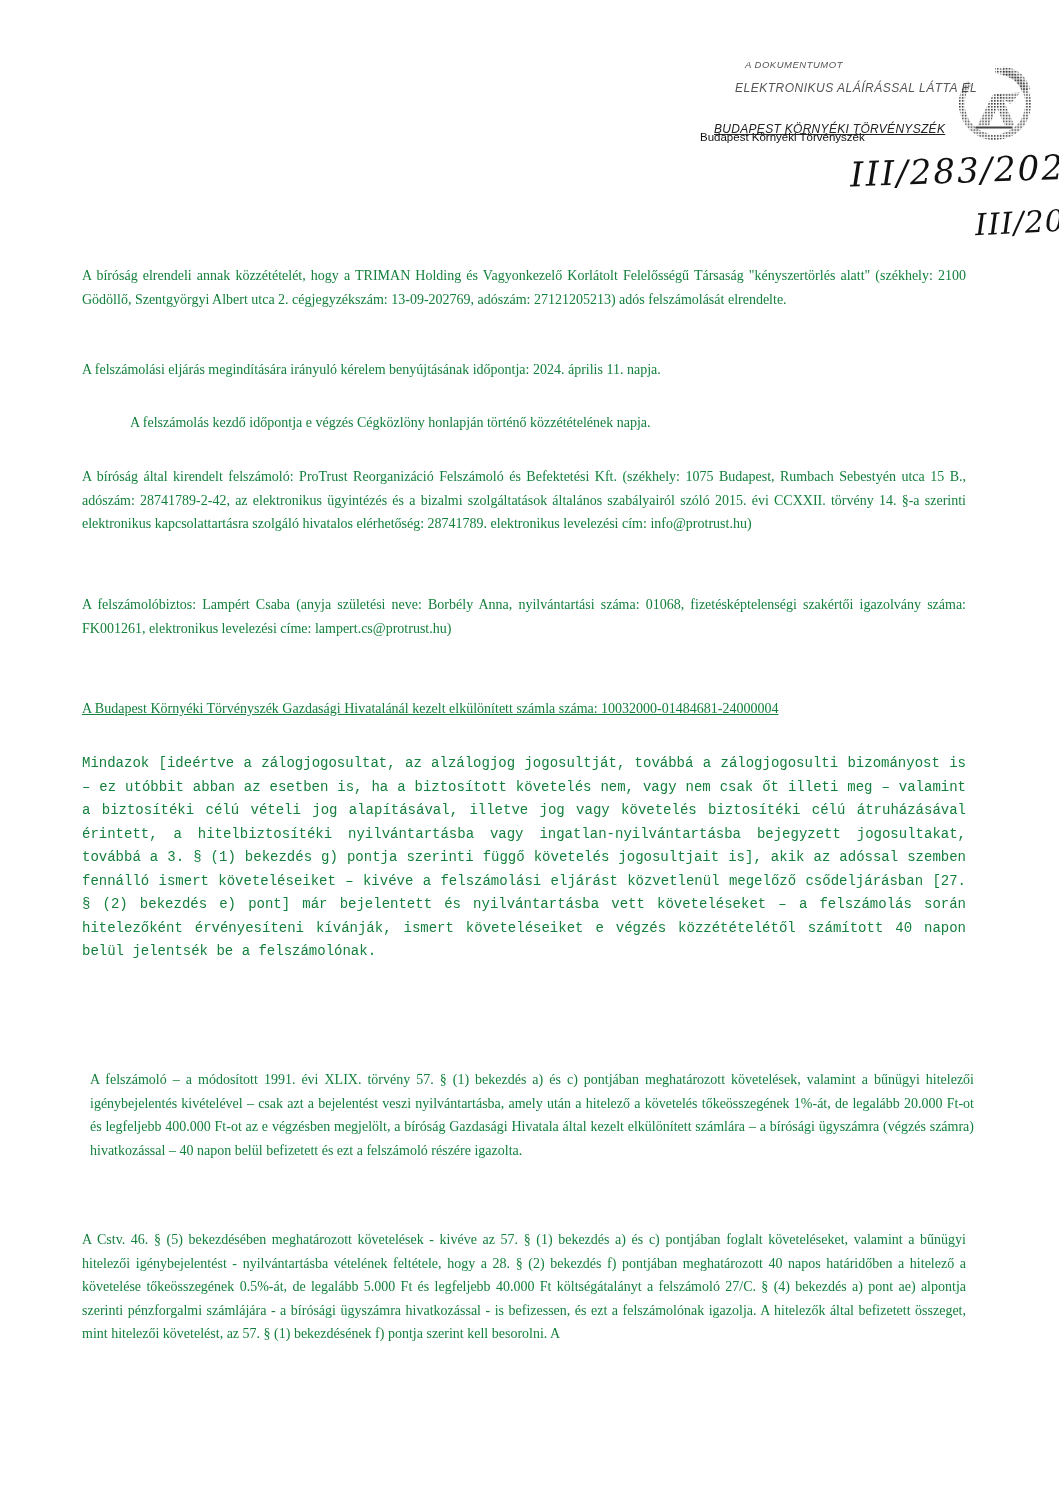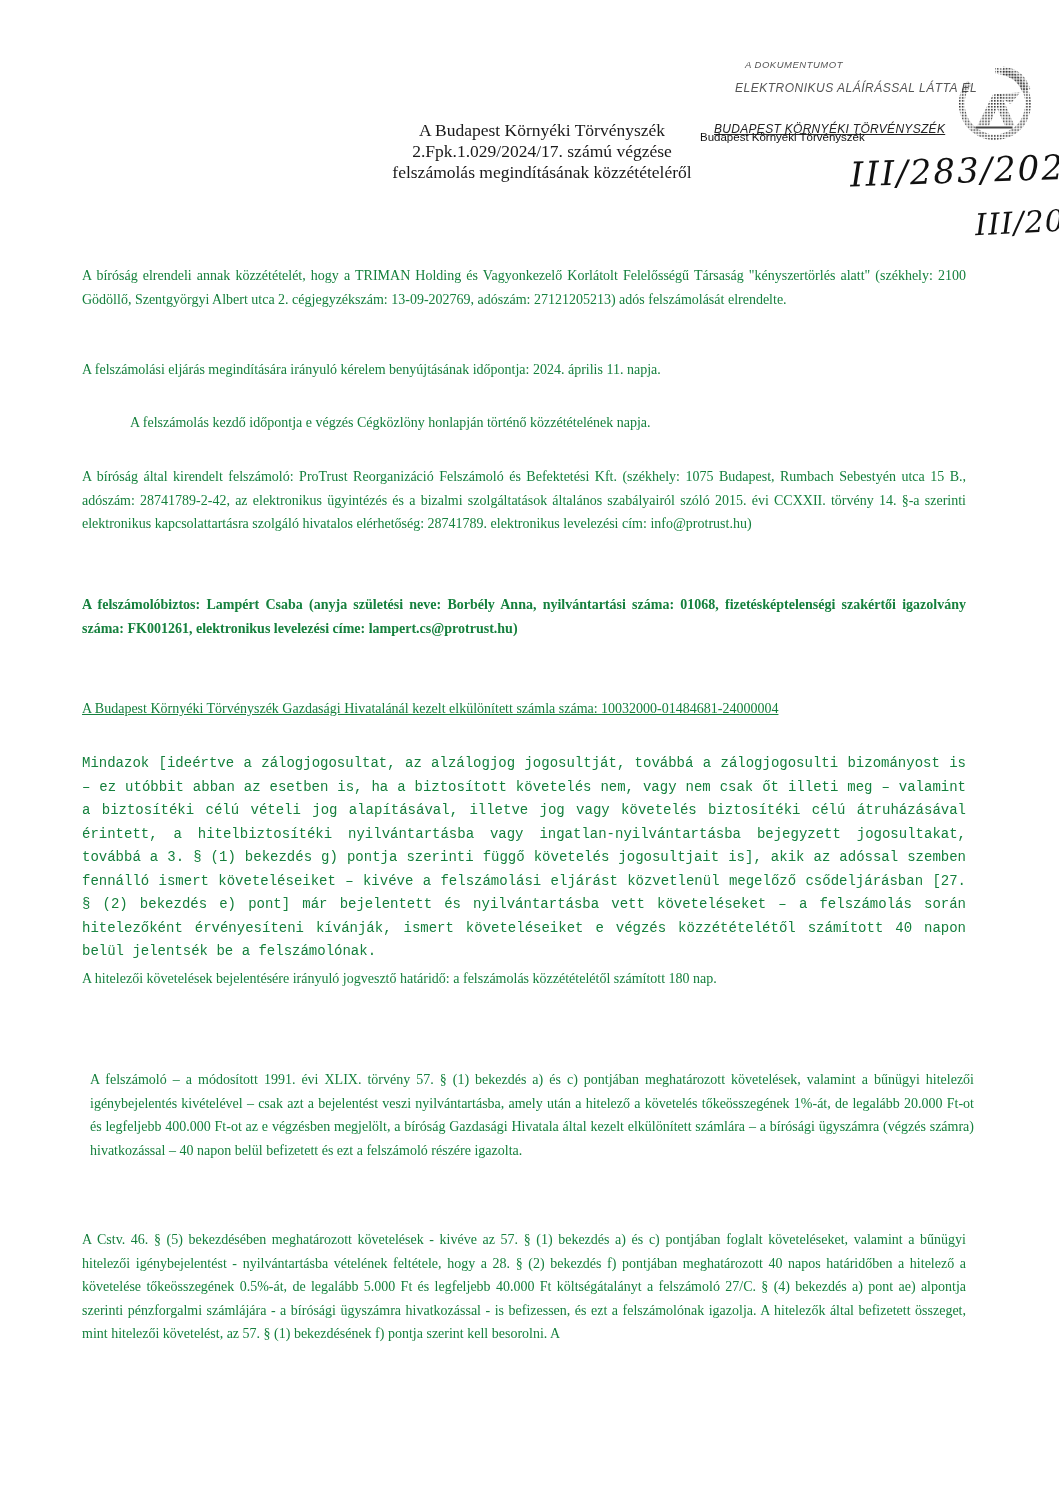--- a/index.html
+++ b/index.html
@@ -46,21 +46,21 @@
     }
 
     .body-text {
       position: absolute; left: 82px; width: 884px;
       font-size: 14px; line-height: 23.5px; text-align: justify; color: #15803d;
     }
     .p1 { top: 249px; }
     .p2 { top: 343px; }
     .p3 { top: 396px; margin-left: 48px; }
     .p4 { top: 450px; }
-    .p5 { top: 578px; font-weight: bold; }
+    .p5 { top: 578px; }
     .p6 { top: 682px; text-decoration: underline; }
     .p7 { top: 737px; font-family: Liberation Mono, monospace; }
     .p8 { top: 952px; }
     .p9 { top: 1053px; margin-left: 8px; }
     .p10 { top: 1213px; }
   </style>
 </head>
 <body>
 
 <div class="page">
@@ -80,30 +80,24 @@
     <path d="M40 6 A34 34 0 1 1 14 18" fill="none" stroke="url(#dots)" stroke-width="6"></path>
     <path d="M48 6 Q66 8 72 26" fill="none" stroke="url(#dots)" stroke-width="9"></path>
     <polygon points="22,62 38,30 46,30 60,62 50,62 42,44 34,62" fill="url(#dots)"></polygon>
     <polygon points="40,30 66,28 56,40" fill="url(#dots)"></polygon>
     <line x1="20" y1="64" x2="58" y2="64" stroke="#444" stroke-width="2"></line>
   </svg>
 
   <div class="handwritten hw1">III/283/2025.</div>
   <div class="handwritten hw2">III/20</div>
 
-  <div class="title-block">
-    <div>A Budapest Környéki Törvényszék</div>
-    <div>2.Fpk.1.029/2024/17. számú végzése</div>
-    <div>felszámolás megindításának közzétételéről</div>
-  </div>
 
   <div class="body-text p1">A bíróság elrendeli annak közzétételét, hogy a TRIMAN Holding és Vagyonkezelő Korlátolt Felelősségű Társaság "kényszertörlés alatt" (székhely: 2100 Gödöllő, Szentgyörgyi Albert utca 2. cégjegyzékszám: 13-09-202769, adószám: 27121205213) adós felszámolását elrendelte.</div>
   <div class="body-text p2">A felszámolási eljárás megindítására irányuló kérelem benyújtásának időpontja: 2024. április 11. napja.</div>
   <div class="body-text p3">A felszámolás kezdő időpontja e végzés Cégközlöny honlapján történő közzétételének napja.</div>
   <div class="body-text p4">A bíróság által kirendelt felszámoló: ProTrust Reorganizáció Felszámoló és Befektetési Kft. (székhely: 1075 Budapest, Rumbach Sebestyén utca 15 B., adószám: 28741789-2-42, az elektronikus ügyintézés és a bizalmi szolgáltatások általános szabályairól szóló 2015. évi CCXXII. törvény 14. §-a szerinti elektronikus kapcsolattartásra szolgáló hivatalos elérhetőség: 28741789. elektronikus levelezési cím: info@protrust.hu)</div>
   <div class="body-text p5">A felszámolóbiztos: Lampért Csaba (anyja születési neve: Borbély Anna, nyilvántartási száma: 01068, fizetésképtelenségi szakértői igazolvány száma: FK001261, elektronikus levelezési címe: lampert.cs@protrust.hu)</div>
   <div class="body-text p6">A Budapest Környéki Törvényszék Gazdasági Hivatalánál kezelt elkülönített számla száma: 10032000-01484681-24000004</div>
   <div class="body-text p7">Mindazok [ideértve a zálogjogosultat, az alzálogjog jogosultját, továbbá a zálogjogosulti bizományost is – ez utóbbit abban az esetben is, ha a biztosított követelés nem, vagy nem csak őt illeti meg – valamint a biztosítéki célú vételi jog alapításával, illetve jog vagy követelés biztosítéki célú átruházásával érintett, a hitelbiztosítéki nyilvántartásba vagy ingatlan-nyilvántartásba bejegyzett jogosultakat, továbbá a 3. § (1) bekezdés g) pontja szerinti függő követelés jogosultjait is], akik az adóssal szemben fennálló ismert követeléseiket – kivéve a felszámolási eljárást közvetlenül megelőző csődeljárásban [27. § (2) bekezdés e) pont] már bejelentett és nyilvántartásba vett követeléseket – a felszámolás során hitelezőként érvényesíteni kívánják, ismert követeléseiket e végzés közzétételétől számított 40 napon belül jelentsék be a felszámolónak.</div>
-  <div class="body-text p8">A hitelezői követelések bejelentésére irányuló jogvesztő határidő: a felszámolás közzétételétől számított 180 nap.</div>
   <div class="body-text p9">A felszámoló – a módosított 1991. évi XLIX. törvény 57. § (1) bekezdés a) és c) pontjában meghatározott követelések, valamint a bűnügyi hitelezői igénybejelentés kivételével – csak azt a bejelentést veszi nyilvántartásba, amely után a hitelező a követelés tőkeösszegének 1%-át, de legalább 20.000 Ft-ot és legfeljebb 400.000 Ft-ot az e végzésben megjelölt, a bíróság Gazdasági Hivatala által kezelt elkülönített számlára – a bírósági ügyszámra (végzés számra) hivatkozással – 40 napon belül befizetett és ezt a felszámoló részére igazolta.</div>
   <div class="body-text p10">A Cstv. 46. § (5) bekezdésében meghatározott követelések - kivéve az 57. § (1) bekezdés a) és c) pontjában foglalt követeléseket, valamint a bűnügyi hitelezői igénybejelentést - nyilvántartásba vételének feltétele, hogy a 28. § (2) bekezdés f) pontjában meghatározott 40 napos határidőben a hitelező a követelése tőkeösszegének 0.5%-át, de legalább 5.000 Ft és legfeljebb 40.000 Ft költségátalányt a felszámoló 27/C. § (4) bekezdés a) pont ae) alpontja szerinti pénzforgalmi számlájára - a bírósági ügyszámra hivatkozással - is befizessen, és ezt a felszámolónak igazolja. A hitelezők által befizetett összeget, mint hitelezői követelést, az 57. § (1) bekezdésének f) pontja szerint kell besorolni. A</div>
 
 </div>
 
 </body></html>

